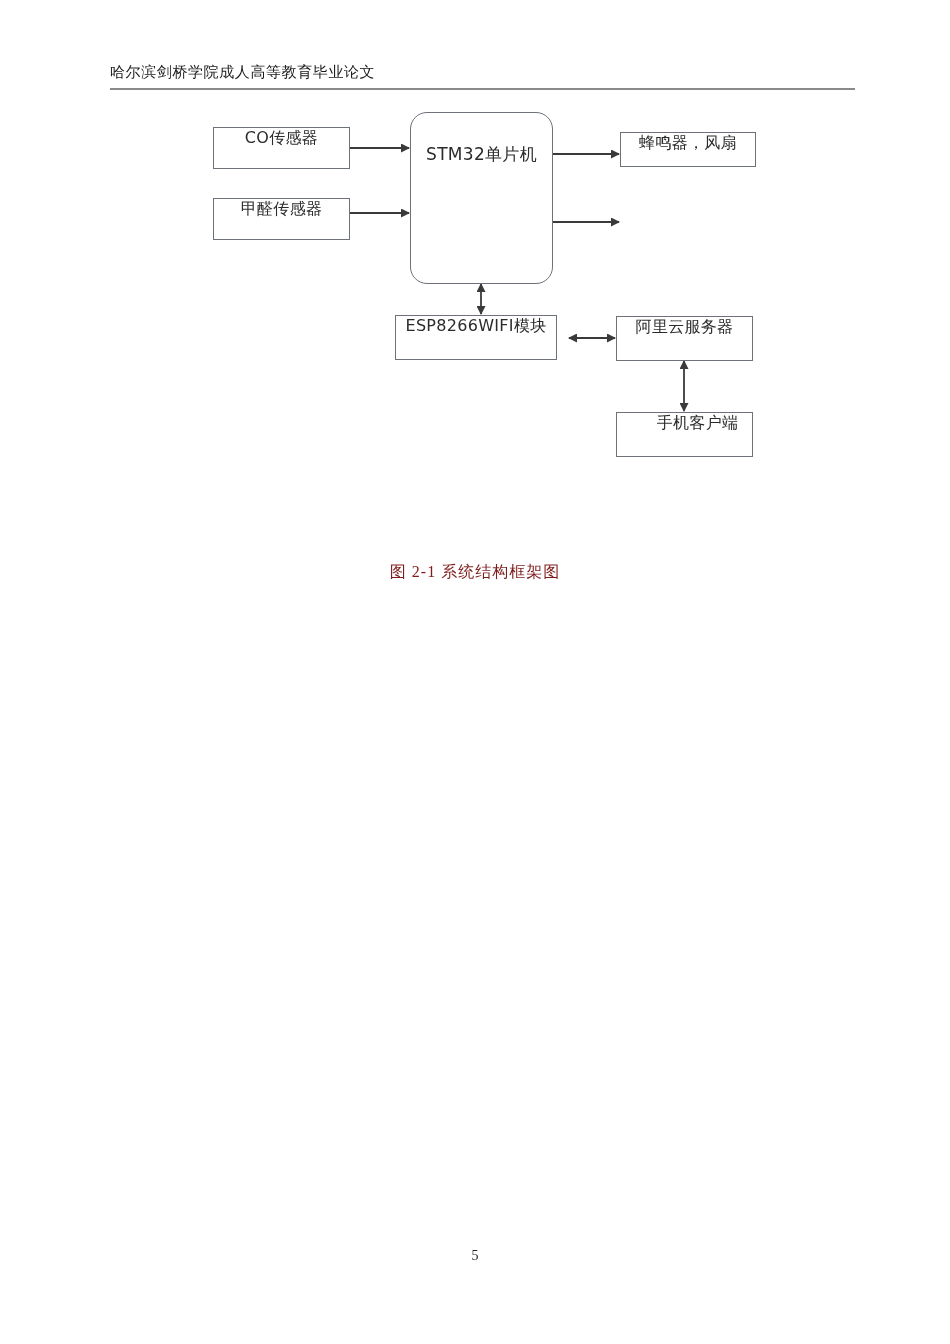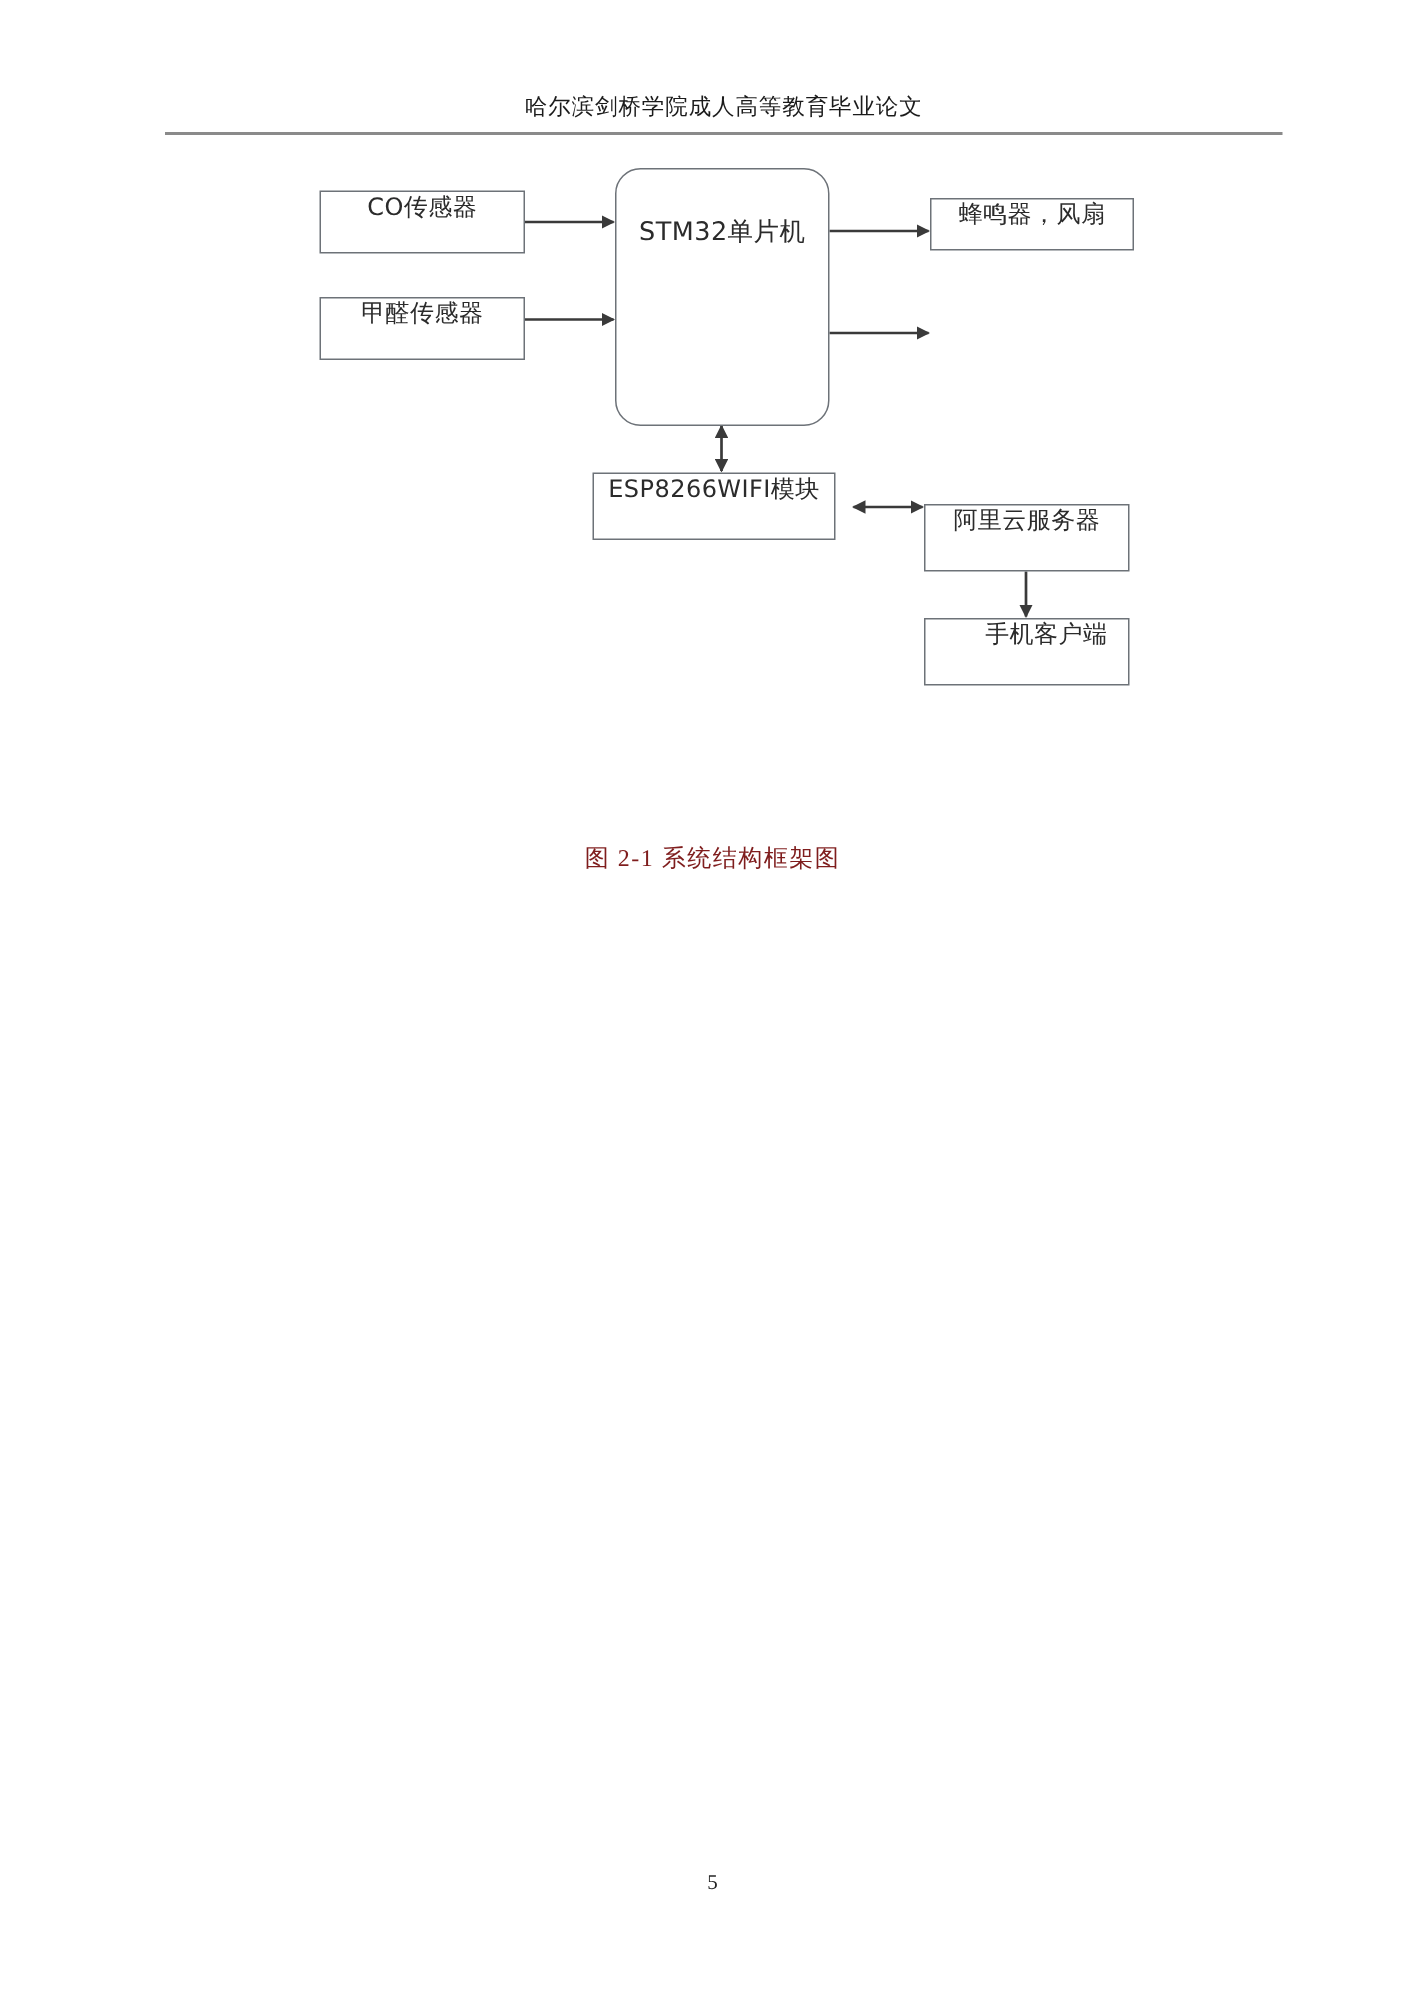--- a/index.html
+++ b/index.html
@@ -19,21 +19,21 @@
     background: #ffffff;
     overflow: hidden;
   }
 
   
   .page-header {
     position: absolute;
     left: 110px;
     top: 62px;
     width: 745px;
-    text-align: center;
+    text-align: left;
   }
   .page-header .header-text {
     font-family: "Liberation Serif", "DejaVu Serif", serif;
     font-size: 15px;
     letter-spacing: 0.6px;
     color: #1b1b1b;
     line-height: 20px;
     white-space: nowrap;
   }
   .header-rule {
@@ -155,21 +155,21 @@
 
     <div class="node" style="left:620px; top:132px; width:136px; height:35px;">
       <span>蜂鸣器，风扇</span>
     </div>
 
 
     <div class="node" style="left:395px; top:315px; width:162px; height:45px;">
       <span>ESP8266WIFI模块</span>
     </div>
 
-    <div class="node" style="left:616px; top:316px; width:137px; height:45px;margin-top:20px;">
+    <div class="node" style="left:616px; top:316px; width:137px; height:45px;">
       <span>阿里云服务器</span>
     </div>
 
     <div class="node" style="left:616px; top:412px; width:137px; height:45px;padding-left:26px;">
       <span>手机客户端</span>
     </div>
 
     <div class="figure-caption">图  2-1 系统结构框架图</div>
   </div>
 

